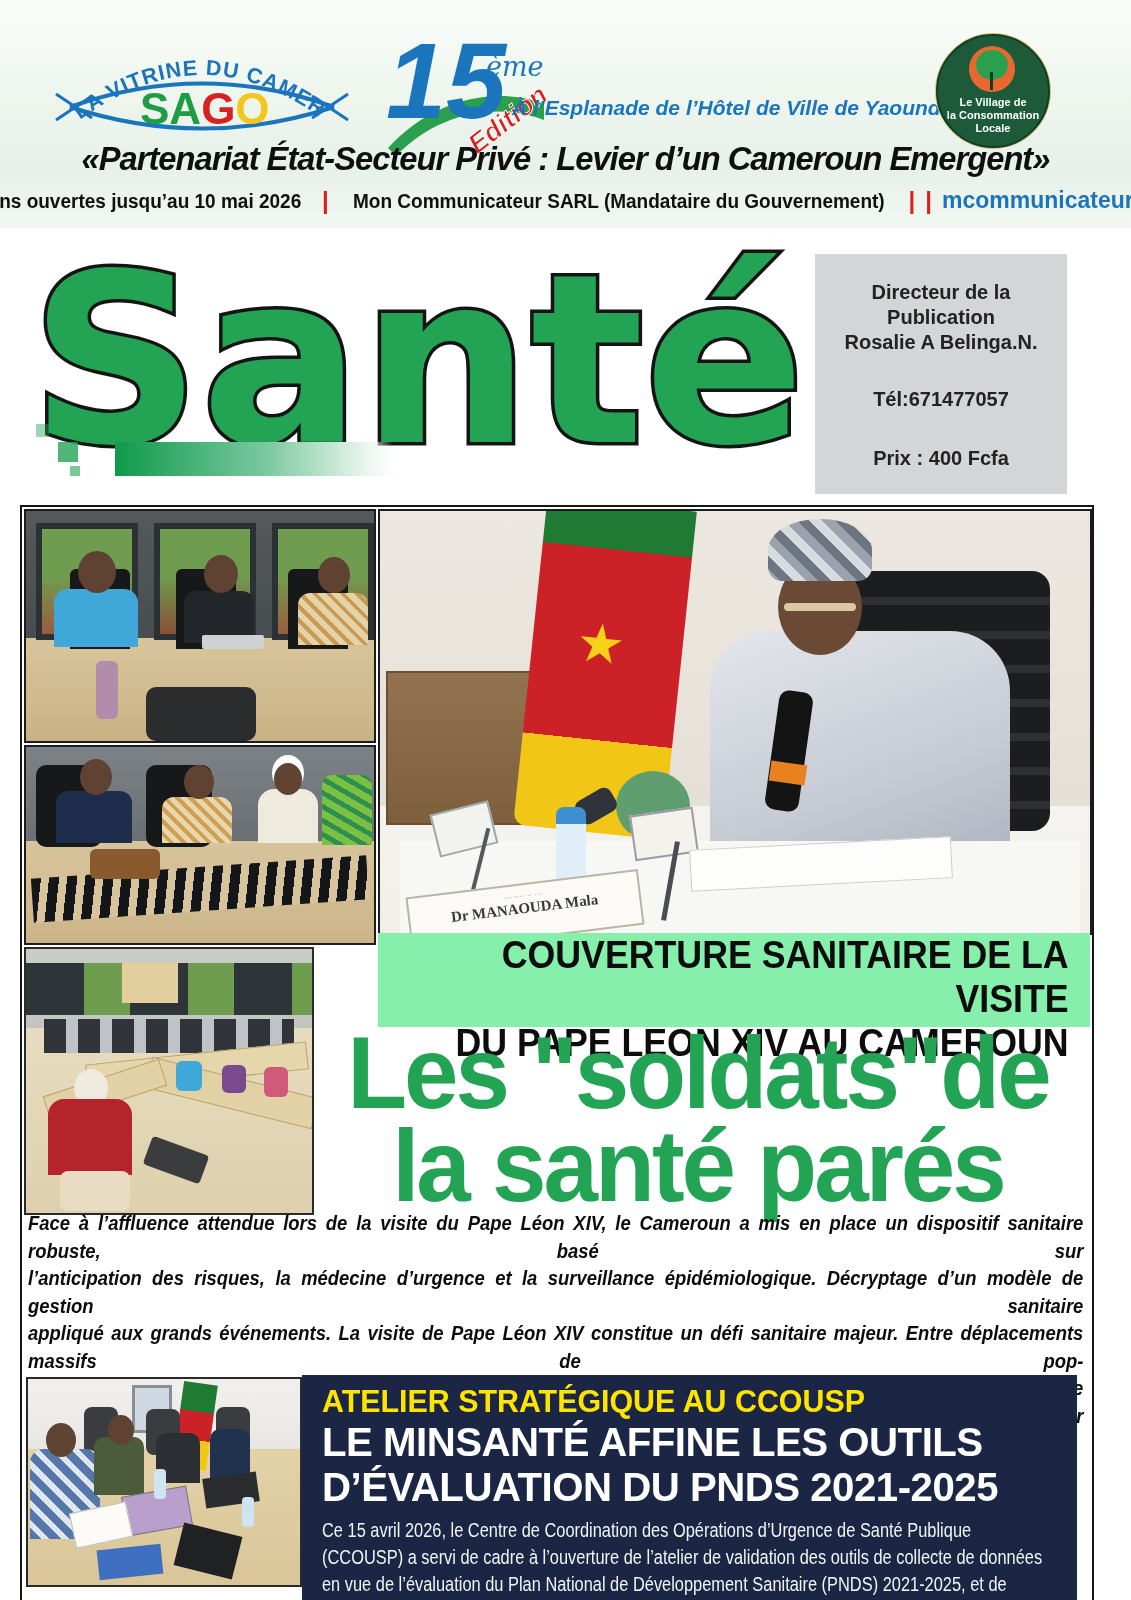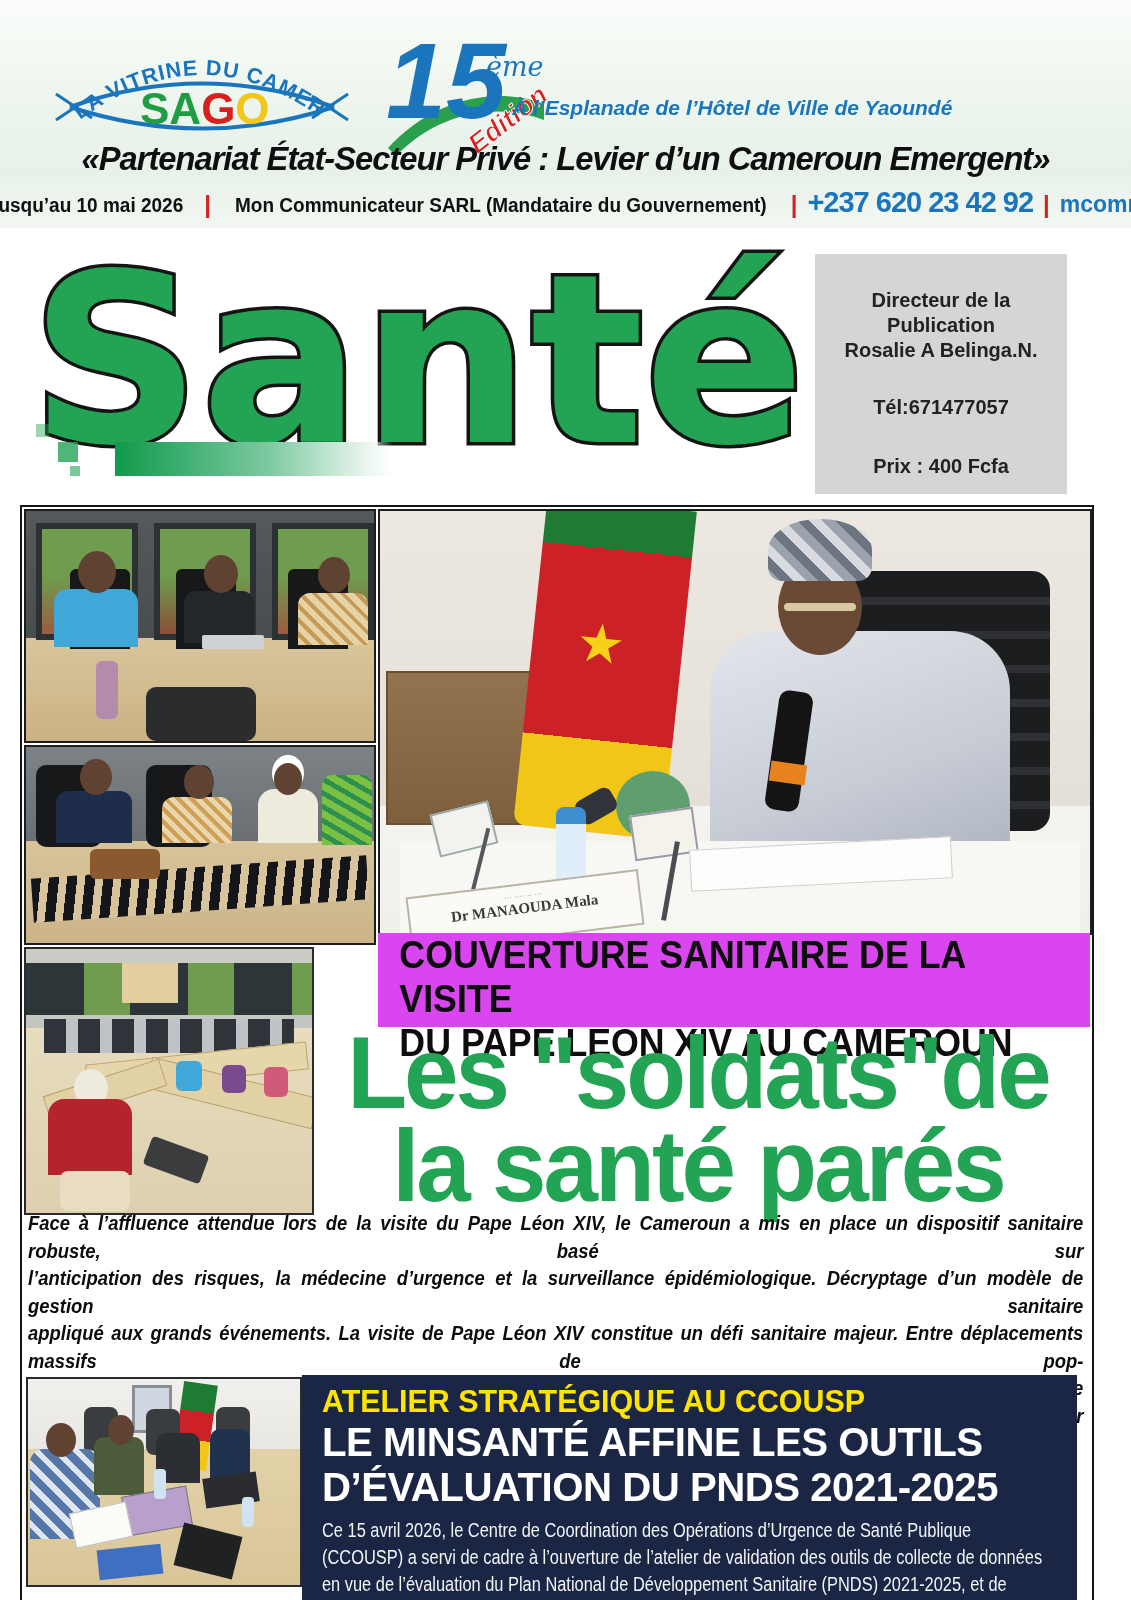--- a/index.html
+++ b/index.html
@@ -50,22 +50,22 @@
   
   .frame{position:absolute;left:20px;top:505px;width:1070px;height:1095px;background:#fff;
          border-left:2px solid #161616;border-right:2px solid #161616;border-top:2px solid #161616;}
   .ph{position:absolute;overflow:hidden;border:2px solid #1d1d1d;background:#cfcac0;}
   .photo1{left:2px;top:2px;width:348px;height:230px;}
   .photo2{left:2px;top:238px;width:348px;height:196px;}
   .photo3{left:2px;top:440px;width:286px;height:264px;border-color:#2a2a2a;}
   .photoMain{left:356px;top:2px;width:710px;height:422px;}
   .photoBottom{left:4px;top:870px;width:272px;height:206px;border-color:#2a2a2a;}
 
-  .kicker{position:absolute;left:356px;top:426px;width:712px;height:94px;background:#d946ef;
-          text-align:left;color:#0d0d0d;}
+  .kicker{position:absolute;left:356px;top:426px;width:712px;height:94px;background:#86efac;
+          text-align:right;color:#0d0d0d;}
   .kicker div{font-size:38px;font-weight:bold;line-height:44px;transform:scaleX(0.94);letter-spacing:0;}
   .headline{position:absolute;left:282px;top:520px;width:788px;text-align:center;color:#23a455;
             font-weight:800;font-size:98px;line-height:89px;letter-spacing:-3px;transform:scaleY(1.04);
             transform-origin:top center;}
   .standfirst{position:absolute;left:6px;top:702px;width:1202px;transform:scaleX(0.878);
               transform-origin:left top;font-style:italic;font-weight:600;font-size:21px;
               line-height:27.5px;color:#0c0c0c;}
   .standfirst .j{text-align:justify;text-align-last:justify;}
 
   .navy{position:absolute;left:280px;top:868px;width:775px;height:227px;background:#1a2644;
@@ -104,47 +104,56 @@
 
     <svg class="abs edition-logo" viewBox="0 0 162 140">
       <path d="M2,128 C48,78 112,66 158,84 L158,100 C112,82 52,92 10,136 Z" fill="#2aa04f"></path>
       <text x="0" y="98" font-size="108" font-weight="800" font-style="italic" fill="#1b75bc">15</text>
       <text x="100" y="56" font-size="27" font-style="italic" font-family="DejaVu Serif,serif" fill="#1b75bc">ème</text>
       <text x="78" y="124" transform="rotate(-38 100 110)" font-size="27" font-weight="bold" font-style="italic" fill="#d8201f" stroke="#ffffff" stroke-width="0.8">Edition</text>
     </svg>
 
     <div class="abs venue">À l’Esplanade de l’Hôtel de Ville de Yaoundé</div>
 
+    <div class="abs village-logo">
+      <div class="village-orange"></div>
+      <div class="village-crown"></div>
+      <div class="village-trunk"></div>
+      <div class="village-text">
+        <div>Le Village de</div>
+        <div>la Consommation</div>
+        <div>Locale</div>
+      </div>
+    </div>
 
     <div class="abs slogan">«Partenariat État-Secteur Privé : Levier d’un Cameroun Emergent»</div>
 
     <div class="abs subline">
       <span class="txt">Souscriptions ouvertes jusqu’au 10 mai 2026</span>
       <span class="sep">|</span>
       <span class="txt">Mon Communicateur SARL (Mandataire du Gouvernement)</span>
       <span class="sep">|</span>
-      <span class="phone">+237 620 23 42 92</span>
       <span class="sep">|</span>
       <span class="mail">mcommunicateur@yahoo.fr</span>
     </div>
   </div>
 
   <div class="masthead">
     <div class="sq" style="left:36px;top:196px;width:13px;height:13px;opacity:.45"></div>
     <div class="sq" style="left:58px;top:214px;width:20px;height:20px;opacity:.8"></div>
     <div class="sq" style="left:84px;top:198px;width:15px;height:15px"></div>
     <div class="sq" style="left:70px;top:238px;width:10px;height:10px;opacity:.6"></div>
     <div class="green-bar"></div>
 
     <svg class="sante-svg" width="810" height="262" viewBox="0 0 810 262">
       <text x="18" y="212" font-family="DejaVu Sans, sans-serif" font-size="235" font-weight="bold" textLength="775" lengthAdjust="spacingAndGlyphs" fill="#23a455" stroke="#141414" stroke-width="7" paint-order="stroke">Santé</text>
     </svg>
 
     <div class="infobox">
-      <div class="b" style="margin-top:34px">Directeur de la Publication</div>
+      <div class="b" style="margin-top:26px">Directeur de la Publication</div>
       <div class="b">Rosalie A  Belinga.N.</div>
       <div class="b" style="margin-top:32px">Tél:671477057</div>
       <div class="b" style="margin-top:34px">Prix : 400 Fcfa</div>
     </div>
   </div>
 
   <div class="frame">
 
     <div class="ph photo1" style="background:linear-gradient(180deg,#55595c 0%,#484d50 55%,#d9c59c 55%,#c9b284 100%);">
       <div class="s" style="left:10px;top:12px;width:90px;height:105px;background:linear-gradient(180deg,#6f9c4e 45%,#9c5b40 100%);border:6px solid #2c3134"></div>

